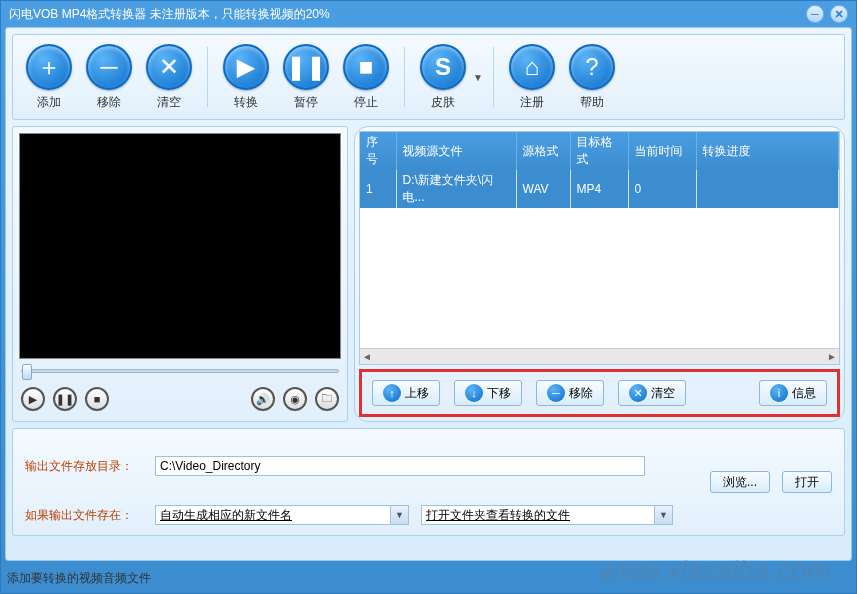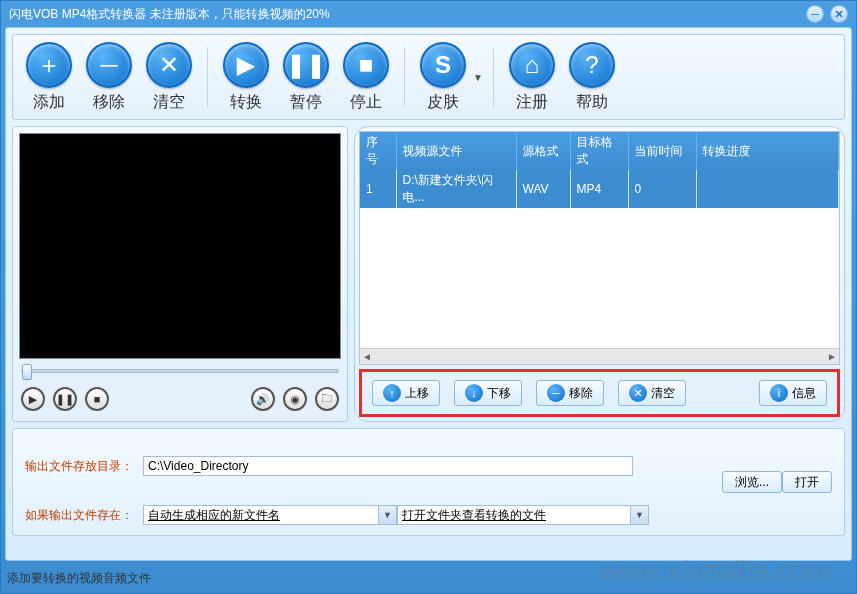--- a/index.html
+++ b/index.html
@@ -7,21 +7,21 @@
 .window { width: 857px; height: 594px; background: linear-gradient(#4a9de0, #3b8dd0); border: 1px solid #2a7bc0; position: relative; }
 .titlebar { height: 26px; display: flex; align-items: center; padding: 8px 8px; color: #fff; font-size: 12px; }
 .titlebar .title-text { flex: 1; }
 .win-btns { display: flex; gap: 6px; }
 .win-btn { width: 18px; height: 18px; border-radius: 50%; background: linear-gradient(#e0f0ff, #b0d8f8); border: 1px solid #7bb8e8; display: flex; align-items: center; justify-content: center; cursor: pointer; color: #2a7bc0; font-weight: bold; font-size: 11px; }
 .client { background: linear-gradient(#eaf4ff, #d8ecfc); margin: 0 4px 4px 4px; border: 1px solid #9cc8ec; border-radius: 3px; height: 534px; padding: 6px; display: flex; flex-direction: column; gap: 6px; }
 
 .toolbar { background: linear-gradient(#f4faff, #e2f0fc); border: 1px solid #a8d0f0; border-radius: 3px; height: 86px; display: flex; align-items: center; padding: 4px 8px; gap: 4px; }
 .tool-btn { display: flex; flex-direction: column; align-items: center; gap: 4px; width: 56px; cursor: pointer; }
 .tool-icon { width: 46px; height: 46px; border-radius: 50%; background: radial-gradient(circle at 35% 30%, #5ab4f8, #0a6cc8); border: 2px solid #0a6cc8; display: flex; align-items: center; justify-content: center; color: #fff; font-size: 24px; box-shadow: inset 0 2px 4px rgba(255,255,255,0.5), 0 1px 2px rgba(0,0,0,0.3); }
-.tool-label { font-size: 16px; color: #333; }
+.tool-label { font-size: 12px; color: #333; }
 .tool-sep { width: 1px; height: 60px; background: #b8d8f0; margin: 0 6px; }
 .skin-drop { display: flex; align-items: center; }
 .skin-arrow { font-size: 10px; color: #555; margin-left: 2px; cursor: pointer; }
 
 .mid-row { display: flex; gap: 6px; height: 296px; }
 .preview-panel { width: 336px; background: linear-gradient(#f4faff, #e2f0fc); border: 1px solid #a8d0f0; border-radius: 3px; padding: 6px; display: flex; flex-direction: column; }
 .video-area { flex: 1; background: #000; border: 1px solid #888; }
 .slider-row { height: 24px; display: flex; align-items: center; padding: 4px 2px; }
 .slider-track { flex: 1; height: 4px; background: #c8d8e8; border: 1px solid #a0b8d0; border-radius: 2px; position: relative; }
 .slider-thumb { position: absolute; left: 0; top: -6px; width: 10px; height: 16px; background: linear-gradient(#fff,#c0d8f0); border: 1px solid #88a8c8; border-radius: 2px; }
@@ -35,21 +35,21 @@
 table.grid th { background: linear-gradient(#4a9de0,#3b8dd0); color: #fff; font-weight: normal; text-align: left; padding: 2px 6px; border-right: 1px solid #6eb0e8; height: 20px; }
 table.grid td { padding: 2px 6px; border-right: 1px solid #d0e0f0; height: 18px; }
 tr.selected td { background: #3b8dd0; color: #fff; }
 .hscroll { height: 16px; background: #e8e8e8; border-top: 1px solid #ccc; display:flex; align-items:center; justify-content:space-between; padding:0 2px; color:#666; font-size:10px;}
 .list-btns-row { border: 3px solid #e03030; margin-top: 4px; padding: 8px 10px; display: flex; align-items: center; gap: 14px; }
 .mini-btn { display: inline-flex; align-items: center; gap: 4px; background: linear-gradient(#f8fcff,#d8ecfc); border: 1px solid #8ab8e0; border-radius: 3px; padding: 3px 10px; cursor: pointer; }
 .mini-icon { width: 18px; height: 18px; border-radius: 50%; background: radial-gradient(circle at 35% 30%,#5ab4f8,#0a6cc8); display: inline-flex; align-items: center; justify-content: center; color: #fff; font-size: 11px; }
 .list-btns-row .spacer { flex: 1; }
 
 .bottom-panel { background: linear-gradient(#f4faff,#e2f0fc); border: 1px solid #a8d0f0; border-radius: 3px; padding: 10px 12px; display: flex; flex-direction: column; gap: 12px; }
-.form-row { display: flex; align-items: center; gap: 0; }
+.form-row { display: flex; align-items: center; gap: 12px; }
 .form-label { color: #c04000; width: 118px; }
 .text-input { border: 1px solid #9cc0e0; background: #fff; height: 20px; padding: 1px 4px; font-family: Liberation Sans, sans-serif; font-size: 12px; }
 .combo { border: 1px solid #9cc0e0; background: #fff; height: 20px; display: flex; align-items: center; padding: 0 4px; position: relative; text-decoration: underline; }
 .combo .arrow { position: absolute; right: 0; top: 0; width: 18px; height: 100%; background: linear-gradient(#e8f0fc,#c8dcf0); border-left: 1px solid #9cc0e0; display: flex; align-items: center; justify-content: center; font-size: 9px; color: #456; }
 .btn { background: linear-gradient(#f8fcff,#d8ecfc); border: 1px solid #8ab8e0; border-radius: 3px; padding: 2px 12px; height: 22px; cursor: pointer; display:inline-flex; align-items:center;margin-top:32px;}
 .statusbar { position: absolute; left: 6px; bottom: 6px; color: #333; font-size: 12px; margin-top: 16px; }
 .watermark { position: absolute; right: 26px; bottom: 6px; color: rgba(120,120,120,0.35); font-size: 28px; font-style: italic; pointer-events: none; font-family: Arial; }
 </style>
 </head>
 <body>

